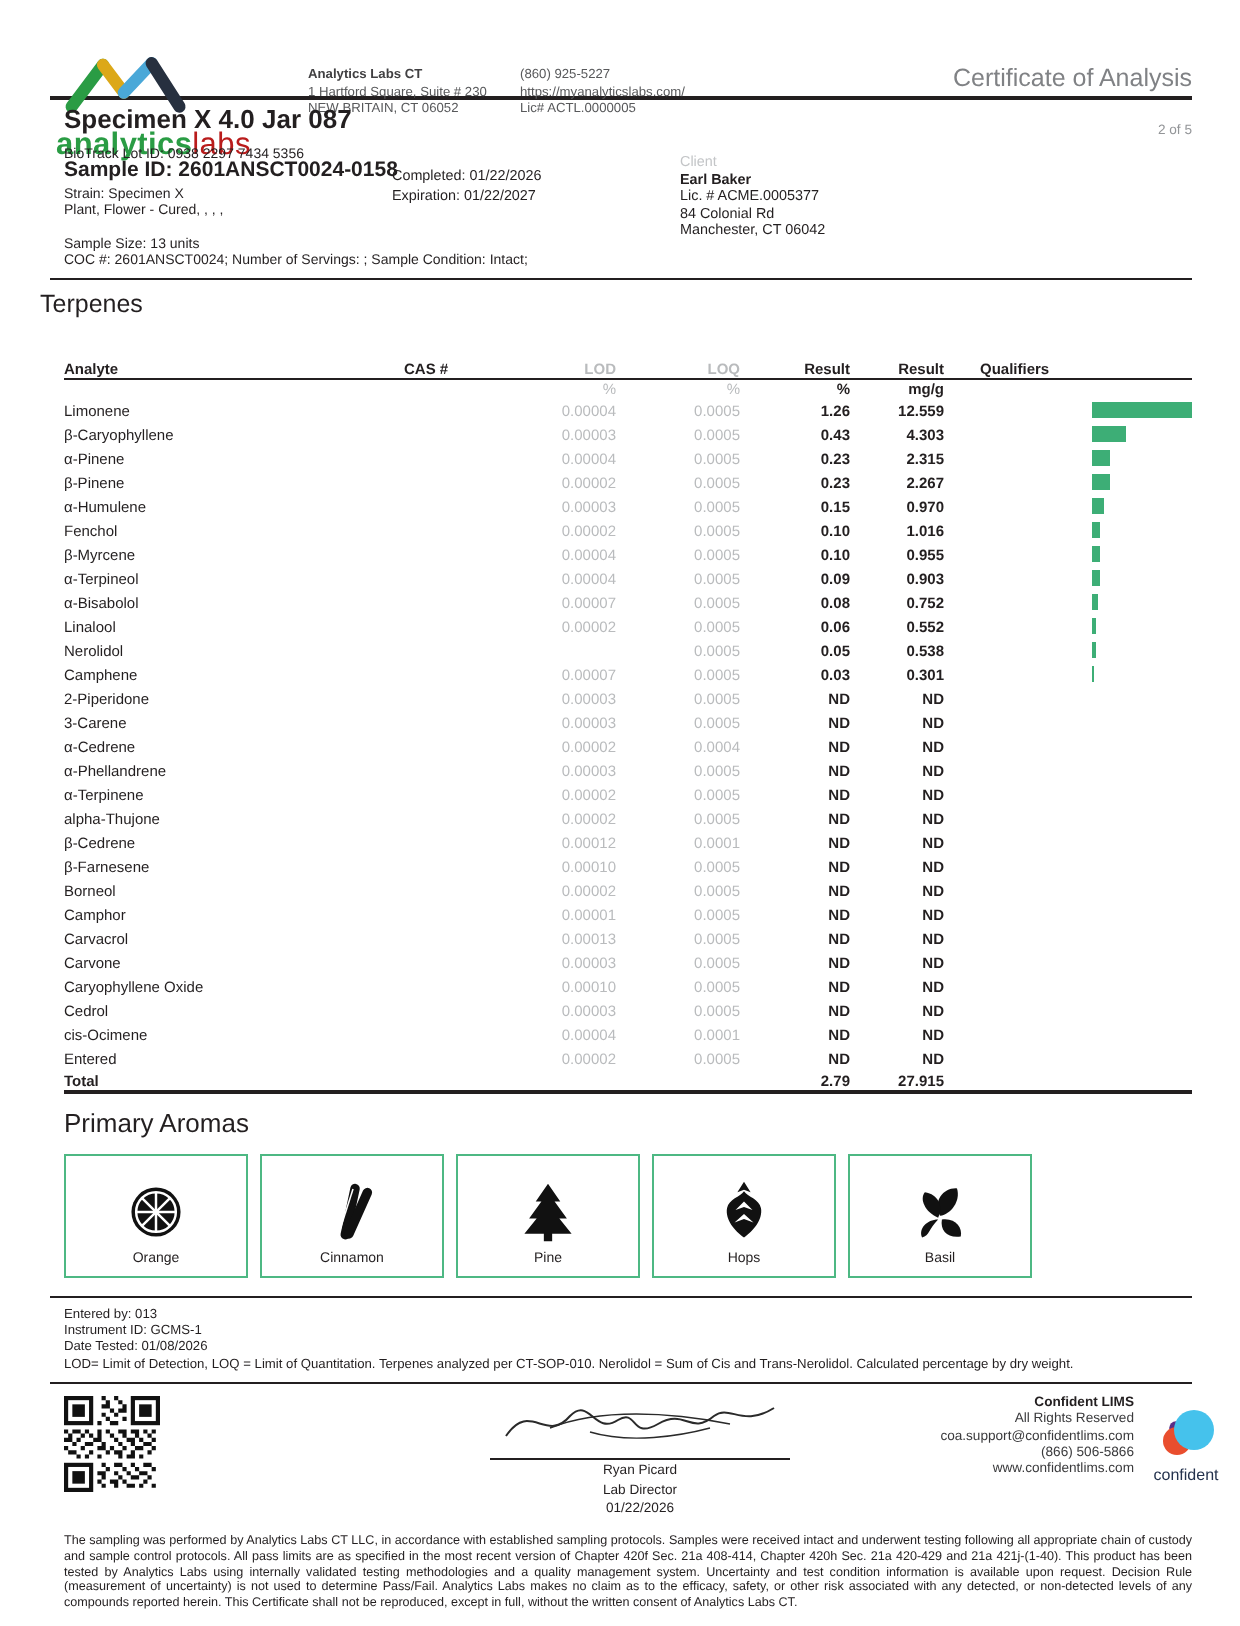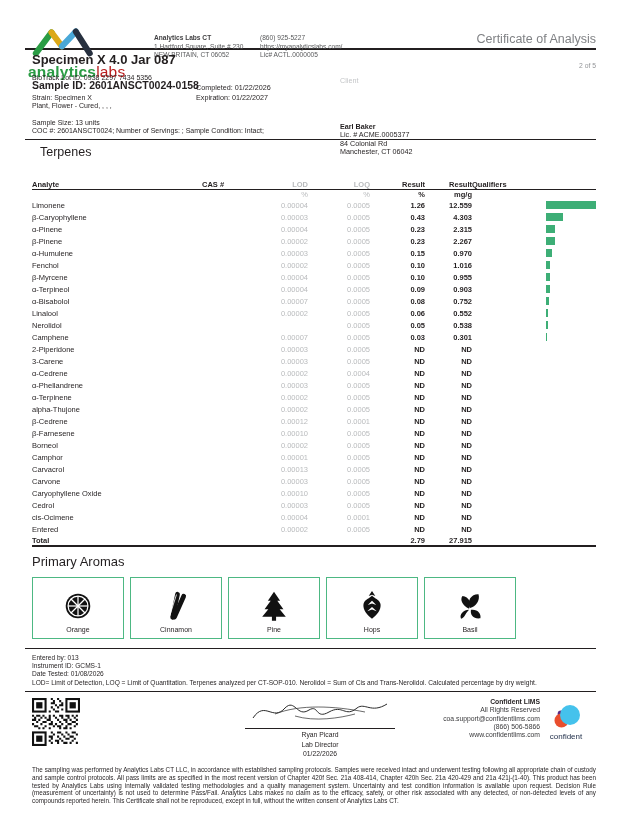--- a/index.html
+++ b/index.html
@@ -24,52 +24,52 @@
   
   .sample { position:relative; margin:0 24px 0 32px; height:89px; font-size:7px; line-height:8.4px; }
   .sample-name { position:absolute; top:6px; left:0; font-size:13px; font-weight:700; }
   .biotrack { position:absolute; top:24px; left:0; }
   .sample-id { position:absolute; top:31px; left:0; font-size:10.5px; font-weight:700; }
   .strain { position:absolute; top:44px; left:0; }
   .matrix { position:absolute; top:52px; left:0; }
   .dates { position:absolute; top:33px; left:164px; font-size:7.2px; line-height:10px; }
   .client { position:absolute; top:27px; left:308px; font-size:7.2px; line-height:8.6px; }
   .client .lbl { color:#c3c5c7; }
-  .client .b { font-weight:700;margin-top:37px; }
+  .client .b { font-weight:700; }
   .ssize { position:absolute; top:69px; left:0; }
   .coc { position:absolute; top:77px; left:0; }
 
   
-  .sec-title { margin:5px 24px 0 40px; font-size:12.5px; color:#231f20; }
+  .sec-title { margin:5px 24px 0 20px; font-size:12.5px; color:#231f20; }
   .ttable { margin:20px 24px 0 32px; font-size:7.5px; }
   .thead, .tsub, .trow, .ttotal { display:grid; grid-template-columns:170px 60px 46px 62px 55px 47px 71px 53px; align-items:center; }
   .thead { height:11px; border-bottom:1.5px solid #231f20; font-weight:700; }
   .tsub { height:9px; }
   .trow { height:12px; }
   .ttotal { height:12px; font-weight:700; border-bottom:2px solid #231f20; }
   .c-cas { text-align:left; }
   .c-r { text-align:right; }
   .gray { color:#b9bbbd; }
   .res { font-weight:700; }
-  .c-qual { }
+  .c-qual { padding-left:18px; }
   .c-bar { padding-left:3px; }
   .bar { display:block; height:8px; background:#3dae76; }
 
   
   .aromas-title { margin:7px 24px 0 32px; font-size:13px; }
   .aroma-row { margin:8px 24px 0 32px; display:flex; gap:6px; }
   .aroma-box { width:92px; height:62px; border:1.5px solid #4db883; display:flex; flex-direction:column; align-items:center; justify-content:flex-end; padding-bottom:5px; }
   .aroma-box svg { margin-bottom:3px; }
   .aroma-label { font-size:7px; color:#231f20; }
   .aromas-rule { border-top:1px solid #231f20; margin:9px 24px 0 25px; }
 
   
   .meta { margin:5px 24px 0 32px; font-size:6.6px; line-height:8.2px; }
   .meta-rule { border-top:1px solid #231f20; margin:4px 24px 0 25px; }
-  .foot { margin:6px 36px 0 32px; display:flex; align-items:flex-start; }
+  .foot { margin:6px 9px 0 32px; display:flex; align-items:flex-start; }
   .qr { width:48px; height:48px; }
   .sig-block { margin-left:160px; text-align:center; width:160px; }
   .sig-line { border-top:1.5px solid #231f20; width:150px; margin:0 auto; }
   .sig-name { font-size:6.8px; line-height:7.8px; margin-top:2px; }
   .lims { margin-left:auto; display:flex; align-items:flex-start; gap:8px; }
   .lims-text { text-align:right; font-size:6.8px; line-height:8.4px; color:#3a3a3c; }
   .lims-text .b { font-weight:700; color:#231f20; }
   .conf-logo { text-align:center; padding-top:6px; }
   .conf-name { font-size:8px; color:#24324d; margin-top:-2px; }
   .disclaimer { margin:8px 24px 0 32px; font-size:6.3px; line-height:7.7px; color:#231f20; text-align:justify; }

